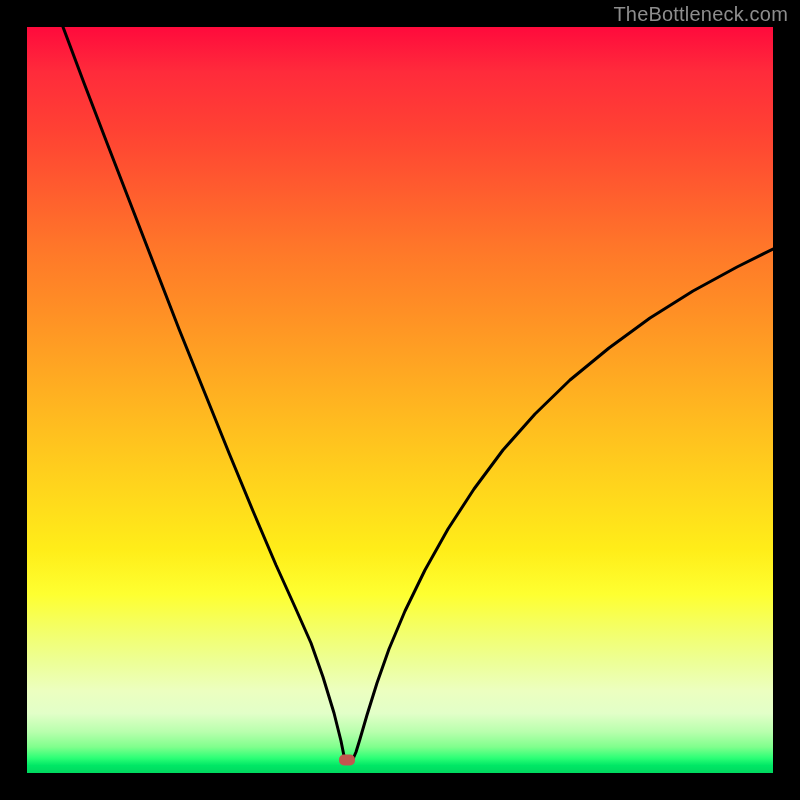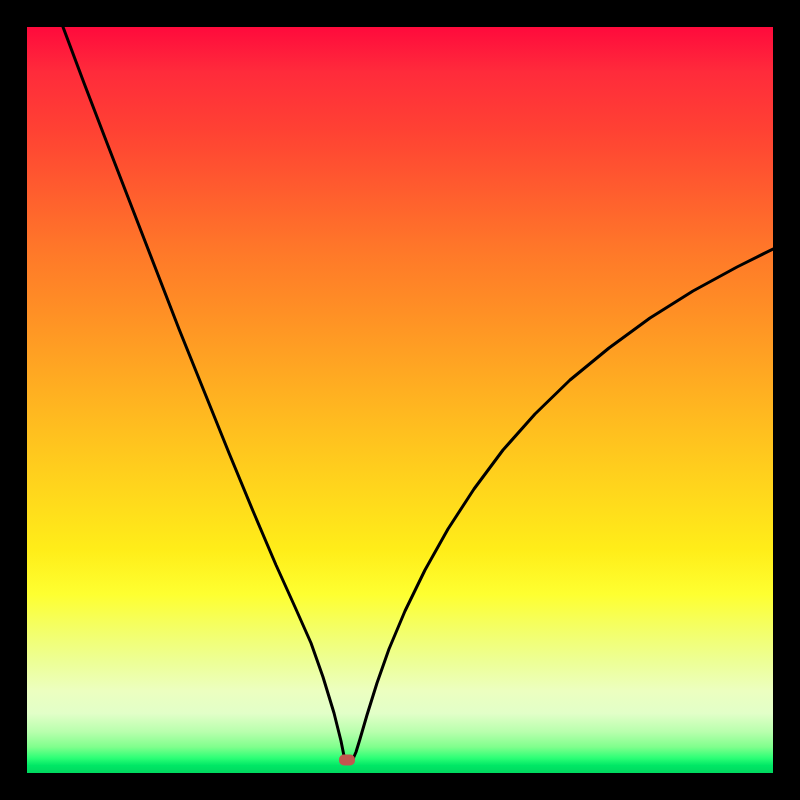--- a/index.html
+++ b/index.html
@@ -90,14 +90,15 @@
   <div class="plot-area">
     <div class="gradient-bg"></div>
 
     <svg class="curve-svg" viewBox="0 0 746 746" preserveAspectRatio="none">
       <path fill="none" stroke="#000" stroke-width="3" stroke-linejoin="round" stroke-linecap="round" d="M 36 0 L 57 56 L 80 116 L 104 178 L 128 240 L 152 302 L 177 364 L 202 426 L 226 484 L 249 538 L 268 580 L 284 616 L 296 650 L 307 686 L 314 714 L 317 729 L 319 733 L 323 733 L 326 732 L 329 725 L 333 712 L 340 688 L 350 656 L 362 622 L 378 584 L 398 543 L 421 502 L 447 462 L 476 423 L 508 387 L 543 353 L 582 321 L 623 291 L 666 264 L 710 240 L 746 222"></path>
     </svg>
 
     <div class="marker" style="left: 320px; top: 733px; background: rgb(193, 88, 79);"></div>
   </div>
 
+  <div class="watermark">TheBottleneck.com</div>
 
 </div>
 
 </body></html>

